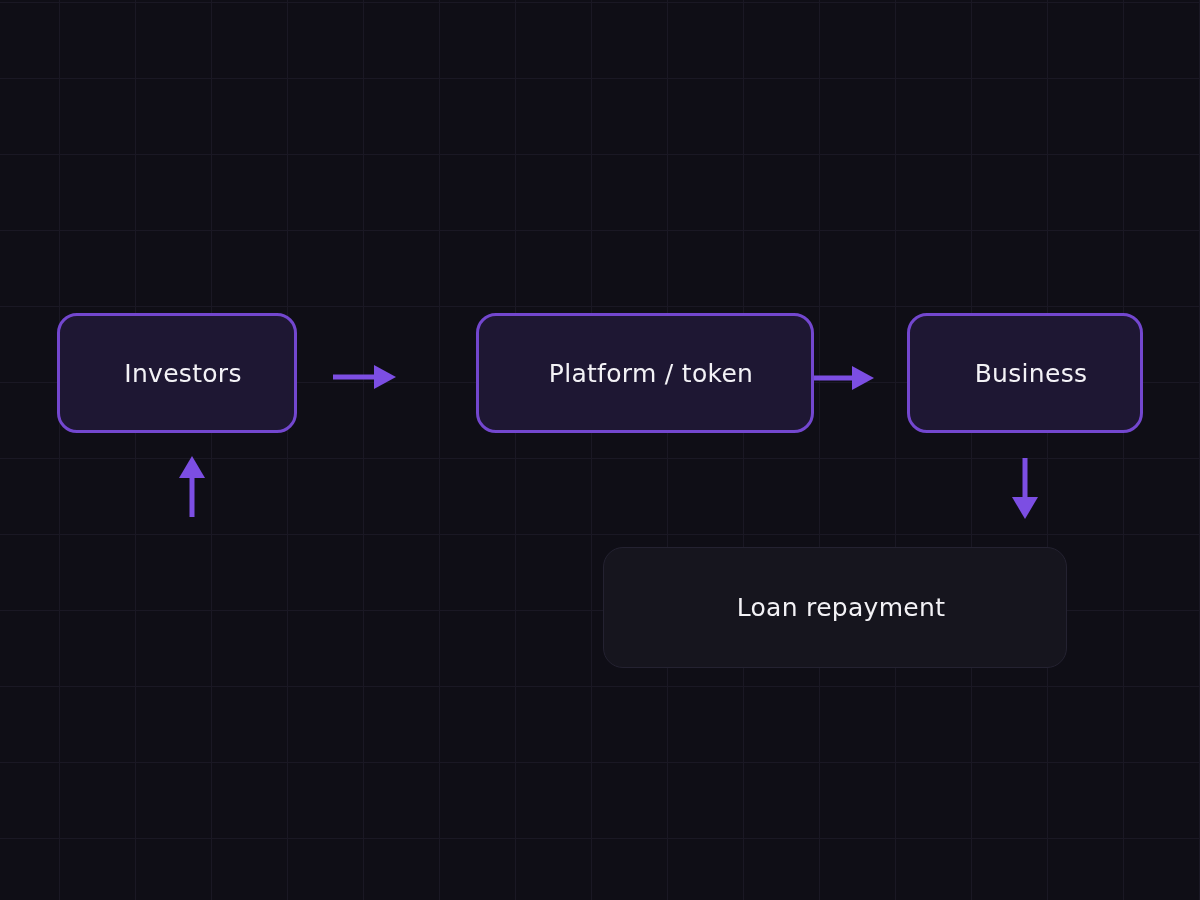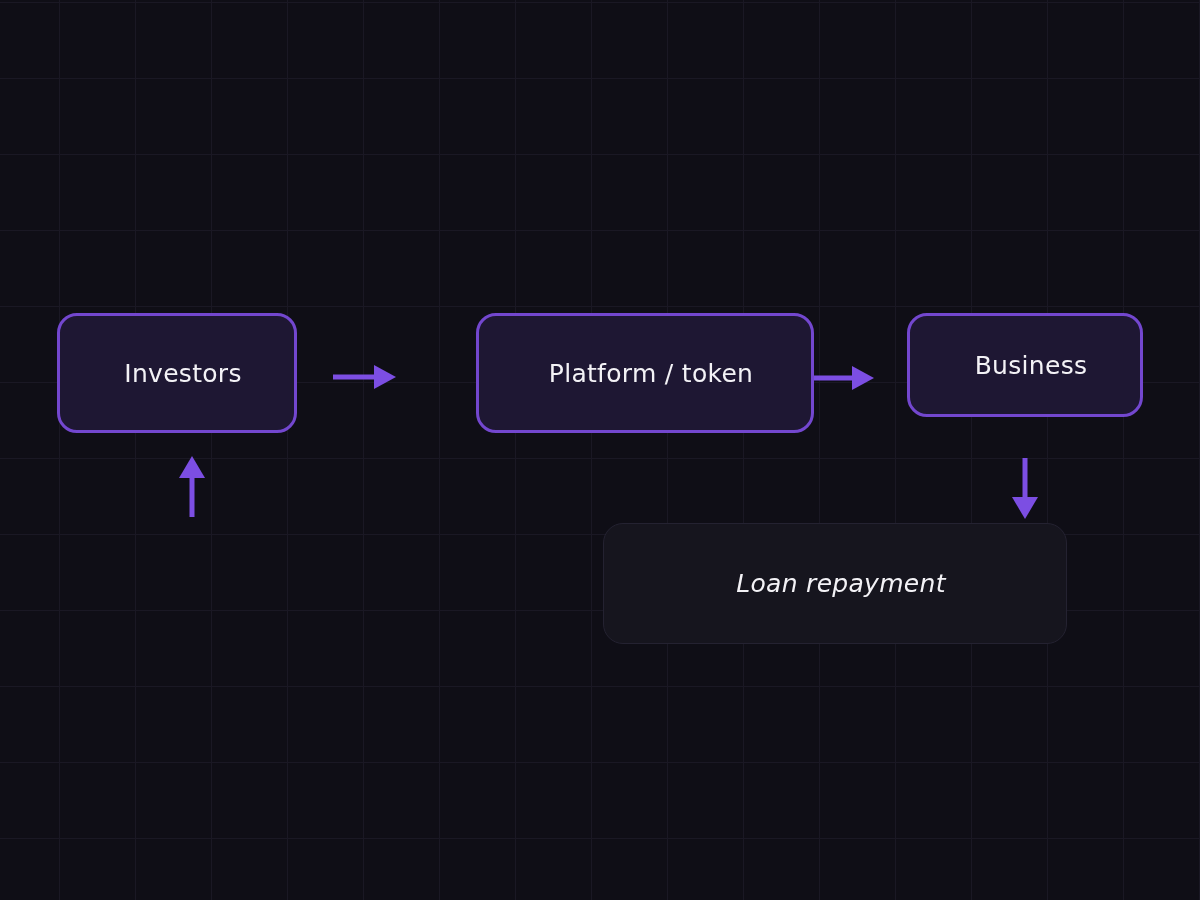--- a/index.html
+++ b/index.html
@@ -42,23 +42,23 @@
   .node.primary {
     background: var(--node-fill, #1e1733);
     border: 3px solid var(--node-border, #7347cf);
   }
   .node.info {
     background: var(--info-fill, #16151e);
     border: 1.5px solid var(--info-border, #242231);
   }
   #node-investors { left: 57px;  top: 313px; width: 240px; height: 120px; }
   #node-platform  { left: 428px; top: 313px; width: 338px; height: 120px; margin-left: 48px; }
-  #node-business  { left: 907px; top: 313px; width: 236px; height: 104px; }
+  #node-business  { left: 907px; top: 313px; width: 236px; height: 120px; }
   #node-return    { left: 57px;  top: 543px; width: 518px; height: 121px; }
-  #node-loan      { left: 603px; top: 523px; width: 464px; height: 121px; font-style: italic; }
+  #node-loan      { left: 603px; top: 547px; width: 464px; height: 121px; }
 
   .arrow-layer {
     position: absolute;
     left: 0;
     top: 0;
     width: 1200px;
     height: 900px;
     pointer-events: none;
   }
   .arrow line {

